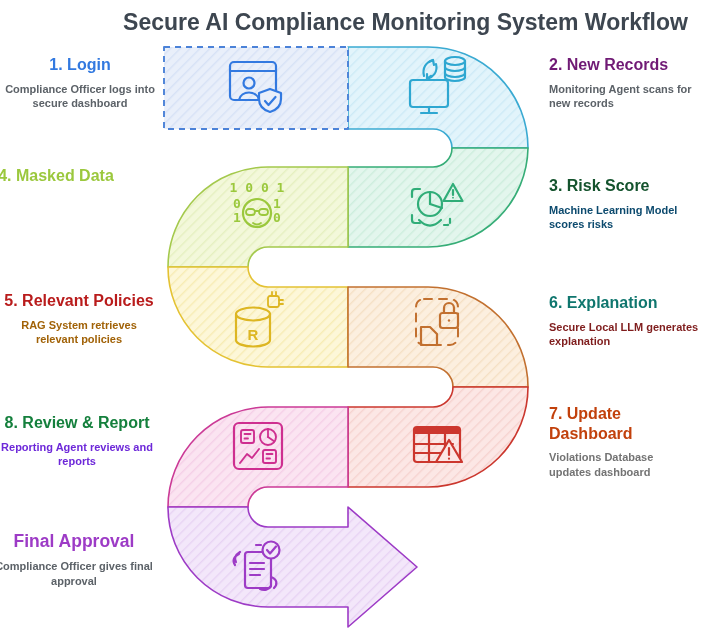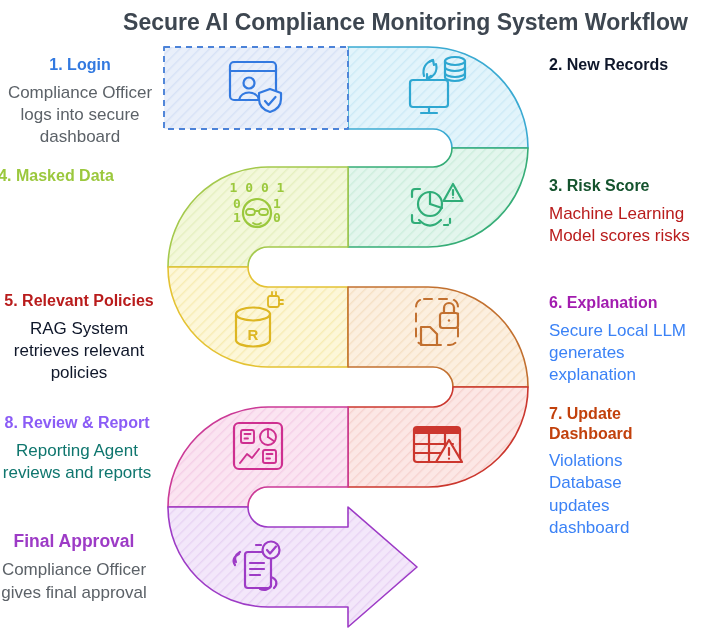--- a/index.html
+++ b/index.html
@@ -8,21 +8,21 @@
     font-family:"Liberation Sans", sans-serif; overflow:hidden;
   }
   .title {
     position:absolute; top:9px; left:0; width:100%;
     text-align:center; font-size:23px; font-weight:bold; white-space:nowrap;padding-left:48px;
   }
   svg.flow { position:absolute; left:0; top:0; }
   .step { position:absolute; }
   .step h2 { margin:0 0 7px 0; font-size:16px; font-weight:bold; line-height:1.22; white-space:nowrap; }
   .step.wraphead h2 { white-space:normal; }
-  .step p { margin:0; font-size:17px; line-height:1.32; }
+  .step p { margin:0; font-size:11px; line-height:1.32;font-weight:bold; }
   .left  { text-align:center; }
   .right { text-align:left; }
   .fa h2 { font-size:17.5px; }
 </style>
 </head>
 <body>
 
 <div class="stage">
 
   <div class="title" style="color: rgb(61, 70, 80);">Secure AI Compliance Monitoring System Workflow</div>
@@ -203,45 +203,46 @@
     <h2 style="color: rgb(50, 121, 224);">1. Login</h2>
     <p style="color: rgb(92, 98, 104);">Compliance Officer logs into secure dashboard</p>
   </div>
 
   <div class="step left" style="right:588px; top:166px; width:142px;">
     <h2 style="color: rgb(155, 200, 61);">4. Masked Data</h2>
   </div>
 
   <div class="step left" style="right:560px; top:291px; width:152px;">
     <h2 style="color: #b91c1c;">5. Relevant Policies</h2>
-    <p style="color: #0f172a;">RAG System retrieves relevant policies</p>
+    <p style="color: #a16207;">RAG System retrieves relevant policies</p>
   </div>
 
   <div class="step left" style="right:560px; top:413px; width:156px;">
-    <h2 style="color: #8b5cf6;">8. Review &amp; Report</h2>
-    <p style="color: #0f766e;">Reporting Agent reviews and reports</p>
+    <h2 style="color: #15803d;">8. Review &amp; Report</h2>
+    <p style="color: #6d28d9;">Reporting Agent reviews and reports</p>
   </div>
 
   <div class="step left fa" style="right:560px; top:531px; width:162px;">
     <h2 style="color: rgb(157, 59, 198);">Final Approval</h2>
     <p style="color: rgb(92, 98, 104);">Compliance Officer gives final approval</p>
   </div>
 
   <div class="step right" style="left:549px; top:55px; width:158px;">
-    <h2 style="color: #0f172a;">2. New Records</h2>
+    <h2 style="color: #701a75;">2. New Records</h2>
+    <p style="color: rgb(92, 98, 104);">Monitoring Agent scans for new records</p>
   </div>
 
   <div class="step right" style="left:549px; top:176px; width:158px;">
     <h2 style="color: #14532d;">3. Risk Score</h2>
-    <p style="color: #b91c1c;">Machine Learning Model scores risks</p>
+    <p style="color: #0c4a6e;">Machine Learning Model scores risks</p>
   </div>
 
   <div class="step right" style="left:549px; top:293px; width:152px;">
-    <h2 style="color: #a21caf;">6. Explanation</h2>
-    <p style="color: #3b82f6;">Secure Local LLM generates explanation</p>
+    <h2 style="color: #0f766e;">6. Explanation</h2>
+    <p style="color: #7f1d1d;">Secure Local LLM generates explanation</p>
   </div>
 
   <div class="step right wraphead" style="left:549px; top:404px; width:128px;">
     <h2 style="color: #c2410c;">7. Update Dashboard</h2>
-    <p style="color: #3b82f6;">Violations Database updates dashboard</p>
+    <p style="color: #737373;">Violations Database updates dashboard</p>
   </div>
 
 </div>
 
 </body></html>

